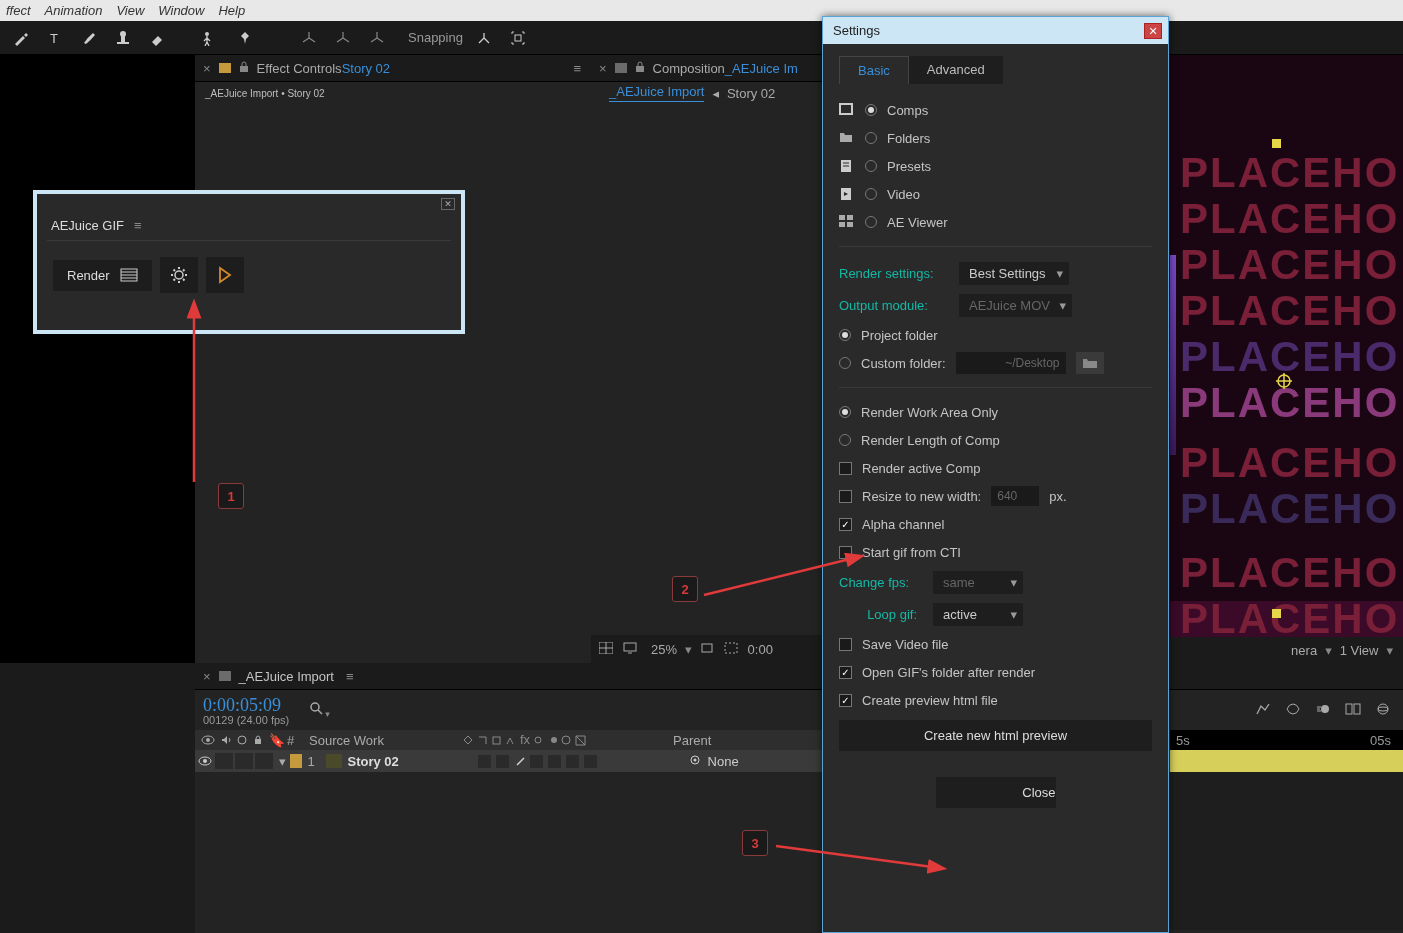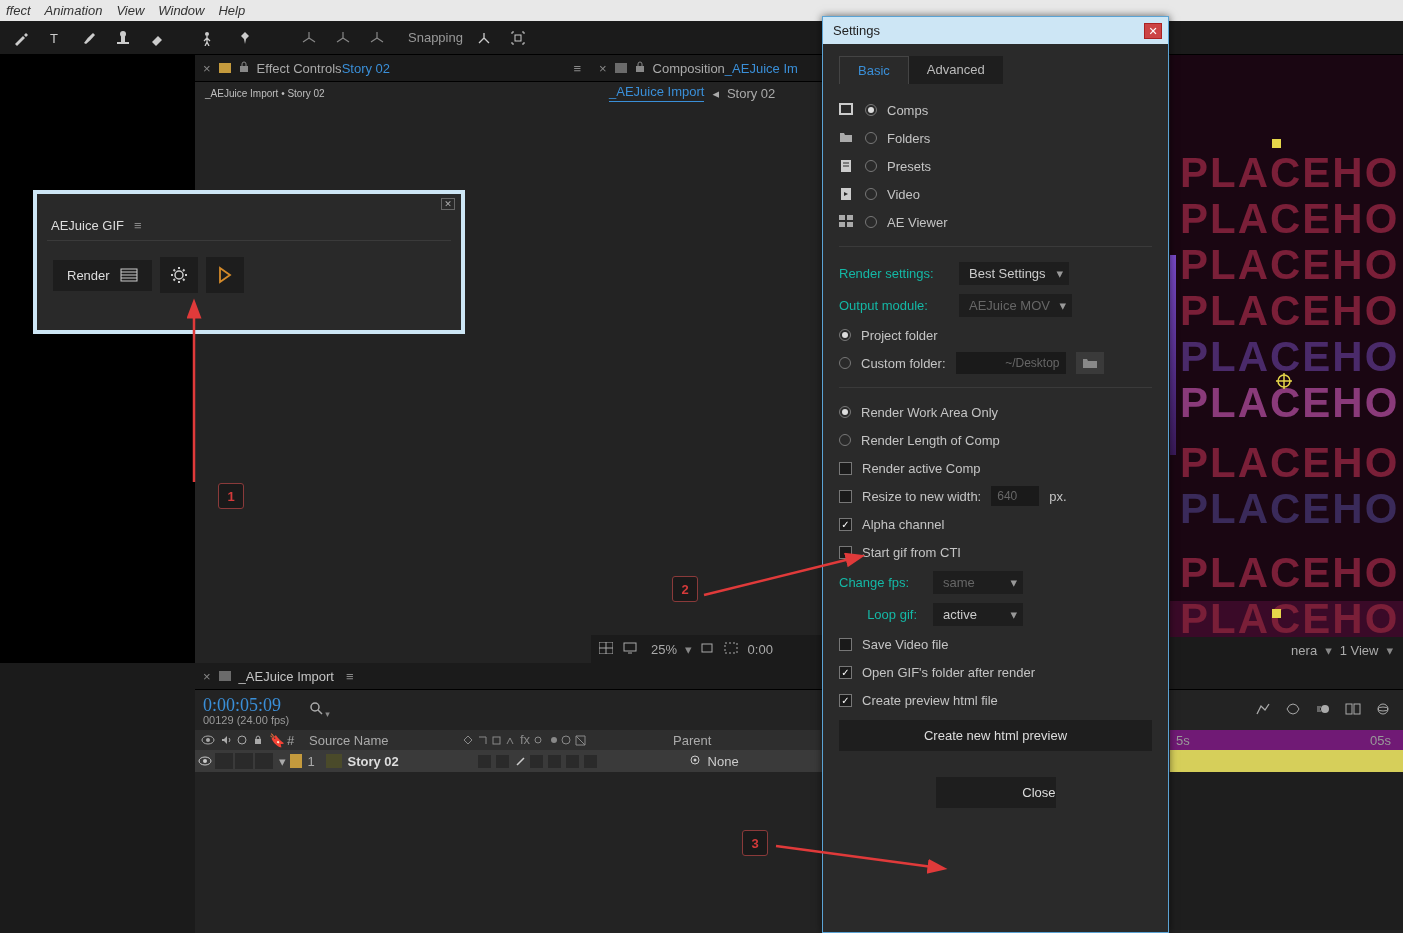--- a/index.html
+++ b/index.html
@@ -62,21 +62,21 @@
 .tl-row { height:22px; background:#3a3a3a; display:flex; align-items:center; font-size:12px; }
 .tl-row .eye { width:20px; text-align:center; }
 .tl-row .cell { width:18px; height:16px; background:#2a2a2a; margin-right:2px; }
 .tl-row .tri { color:#aaa; margin:0 4px; }
 .tl-row .color { width:12px; height:14px; background:#c49a3d; margin-right:6px; }
 .tl-row .num { width:18px; color:#aaa; }
 .tl-row .thumb { width:16px; height:14px; background:#4a4a2a; margin-right:6px; }
 .tl-row .name { font-weight:bold; color:#ddd; }
 .tl-row .none { color:#ccc; }
 .tl-right { position:absolute; top:67px; left:975px; right:0; height:200px; background:#1e1e1e; }
-.tl-ruler { height:20px; background:#701a75; display:flex; align-items:center; position:relative; color:#999; font-size:11px; }
+.tl-ruler { height:20px; background:#000000; display:flex; align-items:center; position:relative; color:#999; font-size:11px; }
 .tl-ruler span { position:absolute; }
 .tl-bar { height:22px; background:#d6cf5a; margin-top:0; position:relative; }
 
 
 .aejuice { position:absolute; top:190px; left:33px; width:432px; height:144px; background:#292929; border:4px solid #cde6f5; z-index:5; }
 .aejuice-close { position:absolute; top:4px; right:6px; width:14px; height:12px; border:1px solid #666; font-size:9px; text-align:center; line-height:10px; color:#aaa; }
 .aejuice-title { height:26px; display:flex; align-items:center; padding-left:14px; color:#ddd; font-size:13px; margin-top:18px; }
 .aejuice-title .menu { margin-left:10px; color:#888; }
 .aejuice-hr { height:1px; background:#3a3a3a; margin:2px 10px; }
 .aejuice-row { display:flex; align-items:center; padding:14px 16px; gap:8px; }
@@ -343,21 +343,21 @@
           </svg></span>
       <span style="width:16px"><svg width="10" height="10">
             <circle cx="5" cy="5" r="4" fill="none" stroke="#aaa"></circle>
           </svg></span>
       <span style="width:16px"><svg width="10" height="10">
             <rect x="2" y="4" width="6" height="5" fill="#aaa"></rect>
             <path d="M3 4 Q3 1 5 1 Q7 1 7 4" stroke="#aaa" fill="none"></path>
           </svg></span>
       <span style="width:18px">🔖</span>
       <span style="width:22px">#</span>
-      <span style="width:154px">Source Name</span>
+      <span style="width:154px">Source Work</span>
       <span style="width:210px;display:flex;gap:3px">
         <svg width="11" height="11">
             <path d="M5 1 L9 5 L5 9 L1 5 Z" fill="none" stroke="#888"></path>
           </svg>
         <svg width="11" height="11">
             <path d="M2 2 L9 2 L9 9" stroke="#888" fill="none"></path>
           </svg>
         <svg width="11" height="11">
             <rect x="2" y="2" width="7" height="7" fill="none" stroke="#888"></rect>
           </svg>

